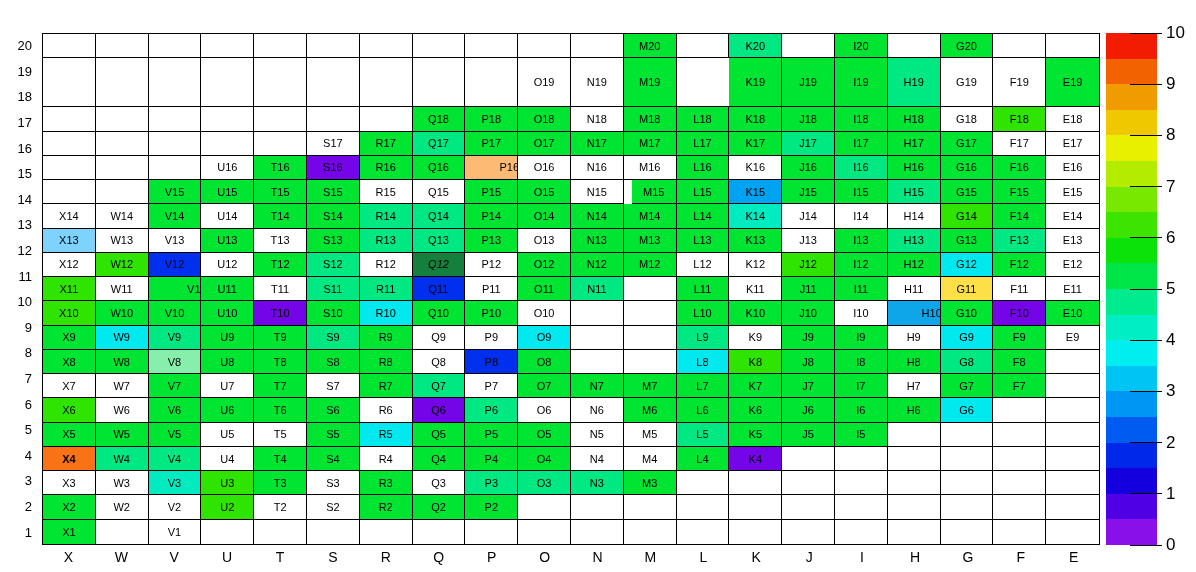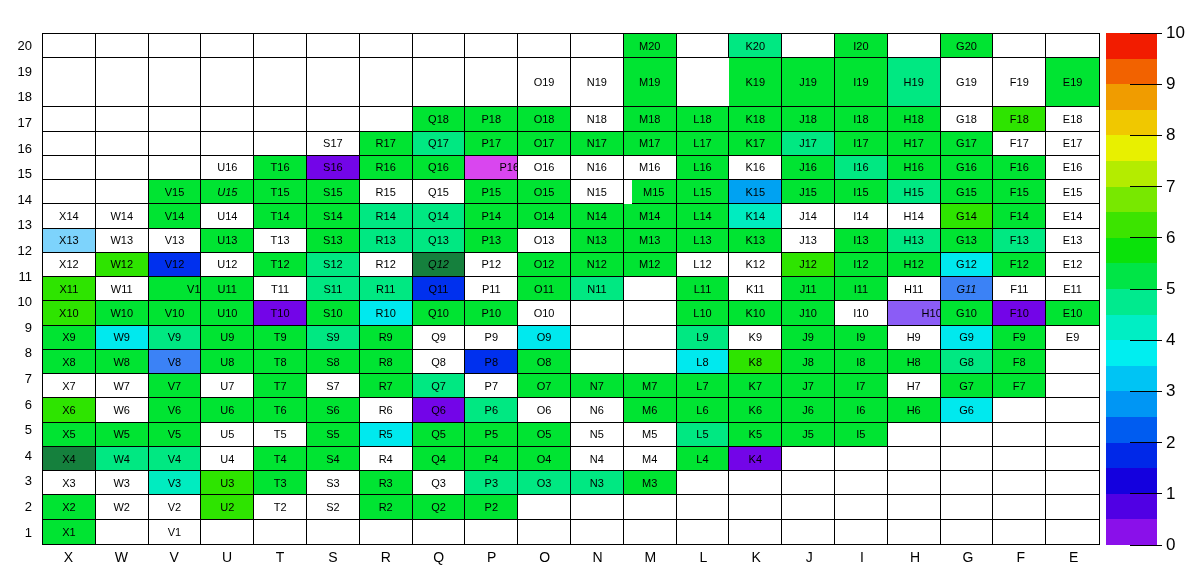--- a/index.html
+++ b/index.html
@@ -154,36 +154,36 @@
       <div class="cell" style="background: rgb(255, 255, 255);">F17</div>
       <div class="cell last-col" style="background: rgb(255, 255, 255);">E17</div>
       <div class="cell" style="background: rgb(255, 255, 255);"></div>
       <div class="cell" style="background: rgb(255, 255, 255);"></div>
       <div class="cell" style="background: rgb(255, 255, 255);"></div>
       <div class="cell" style="background: rgb(255, 255, 255);">U16</div>
       <div class="cell" style="background: rgb(0, 228, 50);">T16</div>
       <div class="cell" style="background: rgb(115, 5, 232);">S16</div>
       <div class="cell" style="background: rgb(0, 228, 50);">R16</div>
       <div class="cell" style="background: rgb(0, 228, 50);">Q16</div>
-      <div class="cell" style="background: #d946ef; padding-left: 36px;">P16</div>
+      <div class="cell" style="background: #fdba74; padding-left: 36px;">P16</div>
       <div class="cell" style="background: rgb(255, 255, 255);">O16</div>
       <div class="cell" style="background: rgb(255, 255, 255);">N16</div>
       <div class="cell" style="background: rgb(255, 255, 255);">M16</div>
       <div class="cell" style="background: rgb(0, 228, 50);">L16</div>
       <div class="cell" style="background: rgb(255, 255, 255);">K16</div>
       <div class="cell" style="background: rgb(0, 228, 50);">J16</div>
       <div class="cell" style="background: rgb(0, 232, 130);">I16</div>
       <div class="cell" style="background: rgb(0, 228, 50);">H16</div>
       <div class="cell" style="background: rgb(0, 228, 50);">G16</div>
       <div class="cell" style="background: rgb(0, 228, 50);">F16</div>
       <div class="cell last-col" style="background: rgb(255, 255, 255);">E16</div>
       <div class="cell" style="background: rgb(255, 255, 255);"></div>
       <div class="cell" style="background: rgb(255, 255, 255);"></div>
       <div class="cell" style="background: rgb(0, 228, 50);">V15</div>
-      <div class="cell" style="background: rgb(0, 228, 50); font-style: italic;">U15</div>
+      <div class="cell" style="background: rgb(0, 228, 50);">U15</div>
       <div class="cell" style="background: rgb(0, 228, 50);">T15</div>
       <div class="cell" style="background: rgb(0, 228, 50);">S15</div>
       <div class="cell" style="background: rgb(255, 255, 255);">R15</div>
       <div class="cell" style="background: rgb(255, 255, 255);">Q15</div>
       <div class="cell" style="background: rgb(0, 228, 50);">P15</div>
       <div class="cell" style="background: rgb(0, 228, 50);">O15</div>
       <div class="cell" style="background: rgb(255, 255, 255);">N15</div>
       <div class="cell" style="background: rgb(0, 228, 50); margin-left: 8px;">M15</div>
       <div class="cell" style="background: rgb(0, 228, 50);">L15</div>
       <div class="cell" style="background: rgb(0, 162, 242);">K15</div>
@@ -263,40 +263,40 @@
       <div class="cell" style="background: rgb(0, 48, 238);">Q11</div>
       <div class="cell" style="background: rgb(255, 255, 255);">P11</div>
       <div class="cell" style="background: rgb(0, 228, 50);">O11</div>
       <div class="cell" style="background: rgb(0, 232, 130);">N11</div>
       <div class="cell" style="background: rgb(255, 255, 255);"></div>
       <div class="cell" style="background: rgb(0, 228, 50);">L11</div>
       <div class="cell" style="background: rgb(255, 255, 255);">K11</div>
       <div class="cell" style="background: rgb(0, 228, 50);">J11</div>
       <div class="cell" style="background: rgb(0, 228, 50);">I11</div>
       <div class="cell" style="background: rgb(255, 255, 255);">H11</div>
-      <div class="cell" style="background: #3b82f6; font-style: italic;">G11</div>
+      <div class="cell" style="background: #fde047;">G11</div>
       <div class="cell" style="background: rgb(255, 255, 255);">F11</div>
       <div class="cell last-col" style="background: rgb(255, 255, 255);">E11</div>
       <div class="cell" style="background: rgb(46, 228, 0);">X10</div>
       <div class="cell" style="background: rgb(0, 228, 50);">W10</div>
       <div class="cell" style="background: rgb(0, 228, 50);">V10</div>
       <div class="cell" style="background: rgb(0, 228, 50);">U10</div>
       <div class="cell" style="background: rgb(115, 5, 232);">T10</div>
       <div class="cell" style="background: rgb(0, 228, 50);">S10</div>
       <div class="cell" style="background: rgb(0, 233, 238);">R10</div>
       <div class="cell" style="background: rgb(0, 228, 50);">Q10</div>
       <div class="cell" style="background: rgb(0, 228, 50);">P10</div>
       <div class="cell" style="background: rgb(255, 255, 255);">O10</div>
       <div class="cell" style="background: rgb(255, 255, 255);"></div>
       <div class="cell" style="background: rgb(255, 255, 255);"></div>
       <div class="cell" style="background: rgb(0, 228, 50);">L10</div>
       <div class="cell" style="background: rgb(0, 228, 50);">K10</div>
       <div class="cell" style="background: rgb(0, 228, 50);">J10</div>
       <div class="cell" style="background: rgb(255, 255, 255);">I10</div>
-      <div class="cell" style="background: #8b5cf6; padding-left: 36px;">H10</div>
+      <div class="cell" style="background: #0ea5e9; padding-left: 36px;">H10</div>
       <div class="cell" style="background: rgb(0, 228, 50);">G10</div>
       <div class="cell" style="background: rgb(115, 5, 232);">F10</div>
       <div class="cell last-col" style="background: rgb(0, 228, 50);">E10</div>
       <div class="cell" style="background: rgb(0, 228, 50);">X9</div>
       <div class="cell" style="background: rgb(0, 233, 238);">W9</div>
       <div class="cell" style="background: rgb(0, 232, 130);">V9</div>
       <div class="cell" style="background: rgb(0, 228, 50);">U9</div>
       <div class="cell" style="background: rgb(0, 228, 50);">T9</div>
       <div class="cell" style="background: rgb(0, 232, 130);">S9</div>
       <div class="cell" style="background: rgb(0, 228, 50);">R9</div>
@@ -308,21 +308,21 @@
       <div class="cell" style="background: rgb(0, 232, 130);">L9</div>
       <div class="cell" style="background: rgb(255, 255, 255);">K9</div>
       <div class="cell" style="background: rgb(0, 228, 50);">J9</div>
       <div class="cell" style="background: rgb(0, 228, 50);">I9</div>
       <div class="cell" style="background: rgb(255, 255, 255);">H9</div>
       <div class="cell" style="background: rgb(0, 233, 238);">G9</div>
       <div class="cell" style="background: rgb(0, 228, 50);">F9</div>
       <div class="cell last-col" style="background: rgb(255, 255, 255);">E9</div>
       <div class="cell" style="background: rgb(0, 228, 50);">X8</div>
       <div class="cell" style="background: rgb(0, 228, 50);">W8</div>
-      <div class="cell" style="background: #3b82f6;">V8</div>
+      <div class="cell" style="background: #86efac;">V8</div>
       <div class="cell" style="background: rgb(0, 228, 50);">U8</div>
       <div class="cell" style="background: rgb(0, 228, 50);">T8</div>
       <div class="cell" style="background: rgb(0, 228, 50);">S8</div>
       <div class="cell" style="background: rgb(0, 228, 50);">R8</div>
       <div class="cell" style="background: rgb(255, 255, 255);">Q8</div>
       <div class="cell" style="background: rgb(0, 48, 238);">P8</div>
       <div class="cell" style="background: rgb(0, 228, 50);">O8</div>
       <div class="cell" style="background: rgb(255, 255, 255);"></div>
       <div class="cell" style="background: rgb(255, 255, 255);"></div>
       <div class="cell" style="background: rgb(0, 233, 238);">L8</div>
@@ -386,21 +386,21 @@
       <div class="cell" style="background: rgb(255, 255, 255);">N5</div>
       <div class="cell" style="background: rgb(255, 255, 255);">M5</div>
       <div class="cell" style="background: rgb(0, 232, 130);">L5</div>
       <div class="cell" style="background: rgb(0, 228, 50);">K5</div>
       <div class="cell" style="background: rgb(0, 228, 50);">J5</div>
       <div class="cell" style="background: rgb(0, 228, 50);">I5</div>
       <div class="cell" style="background: rgb(255, 255, 255);"></div>
       <div class="cell" style="background: rgb(255, 255, 255);"></div>
       <div class="cell" style="background: rgb(255, 255, 255);"></div>
       <div class="cell last-col" style="background: rgb(255, 255, 255);"></div>
-      <div class="cell" style="background: #15803d;">X4</div>
+      <div class="cell" style="background: #f97316; font-weight: bold;">X4</div>
       <div class="cell" style="background: rgb(0, 232, 130);">W4</div>
       <div class="cell" style="background: rgb(0, 232, 130);">V4</div>
       <div class="cell" style="background: rgb(255, 255, 255);">U4</div>
       <div class="cell" style="background: rgb(0, 228, 50);">T4</div>
       <div class="cell" style="background: rgb(0, 228, 50);">S4</div>
       <div class="cell" style="background: rgb(255, 255, 255);">R4</div>
       <div class="cell" style="background: rgb(0, 228, 50);">Q4</div>
       <div class="cell" style="background: rgb(0, 228, 50);">P4</div>
       <div class="cell" style="background: rgb(0, 228, 50);">O4</div>
       <div class="cell" style="background: rgb(255, 255, 255);">N4</div>

